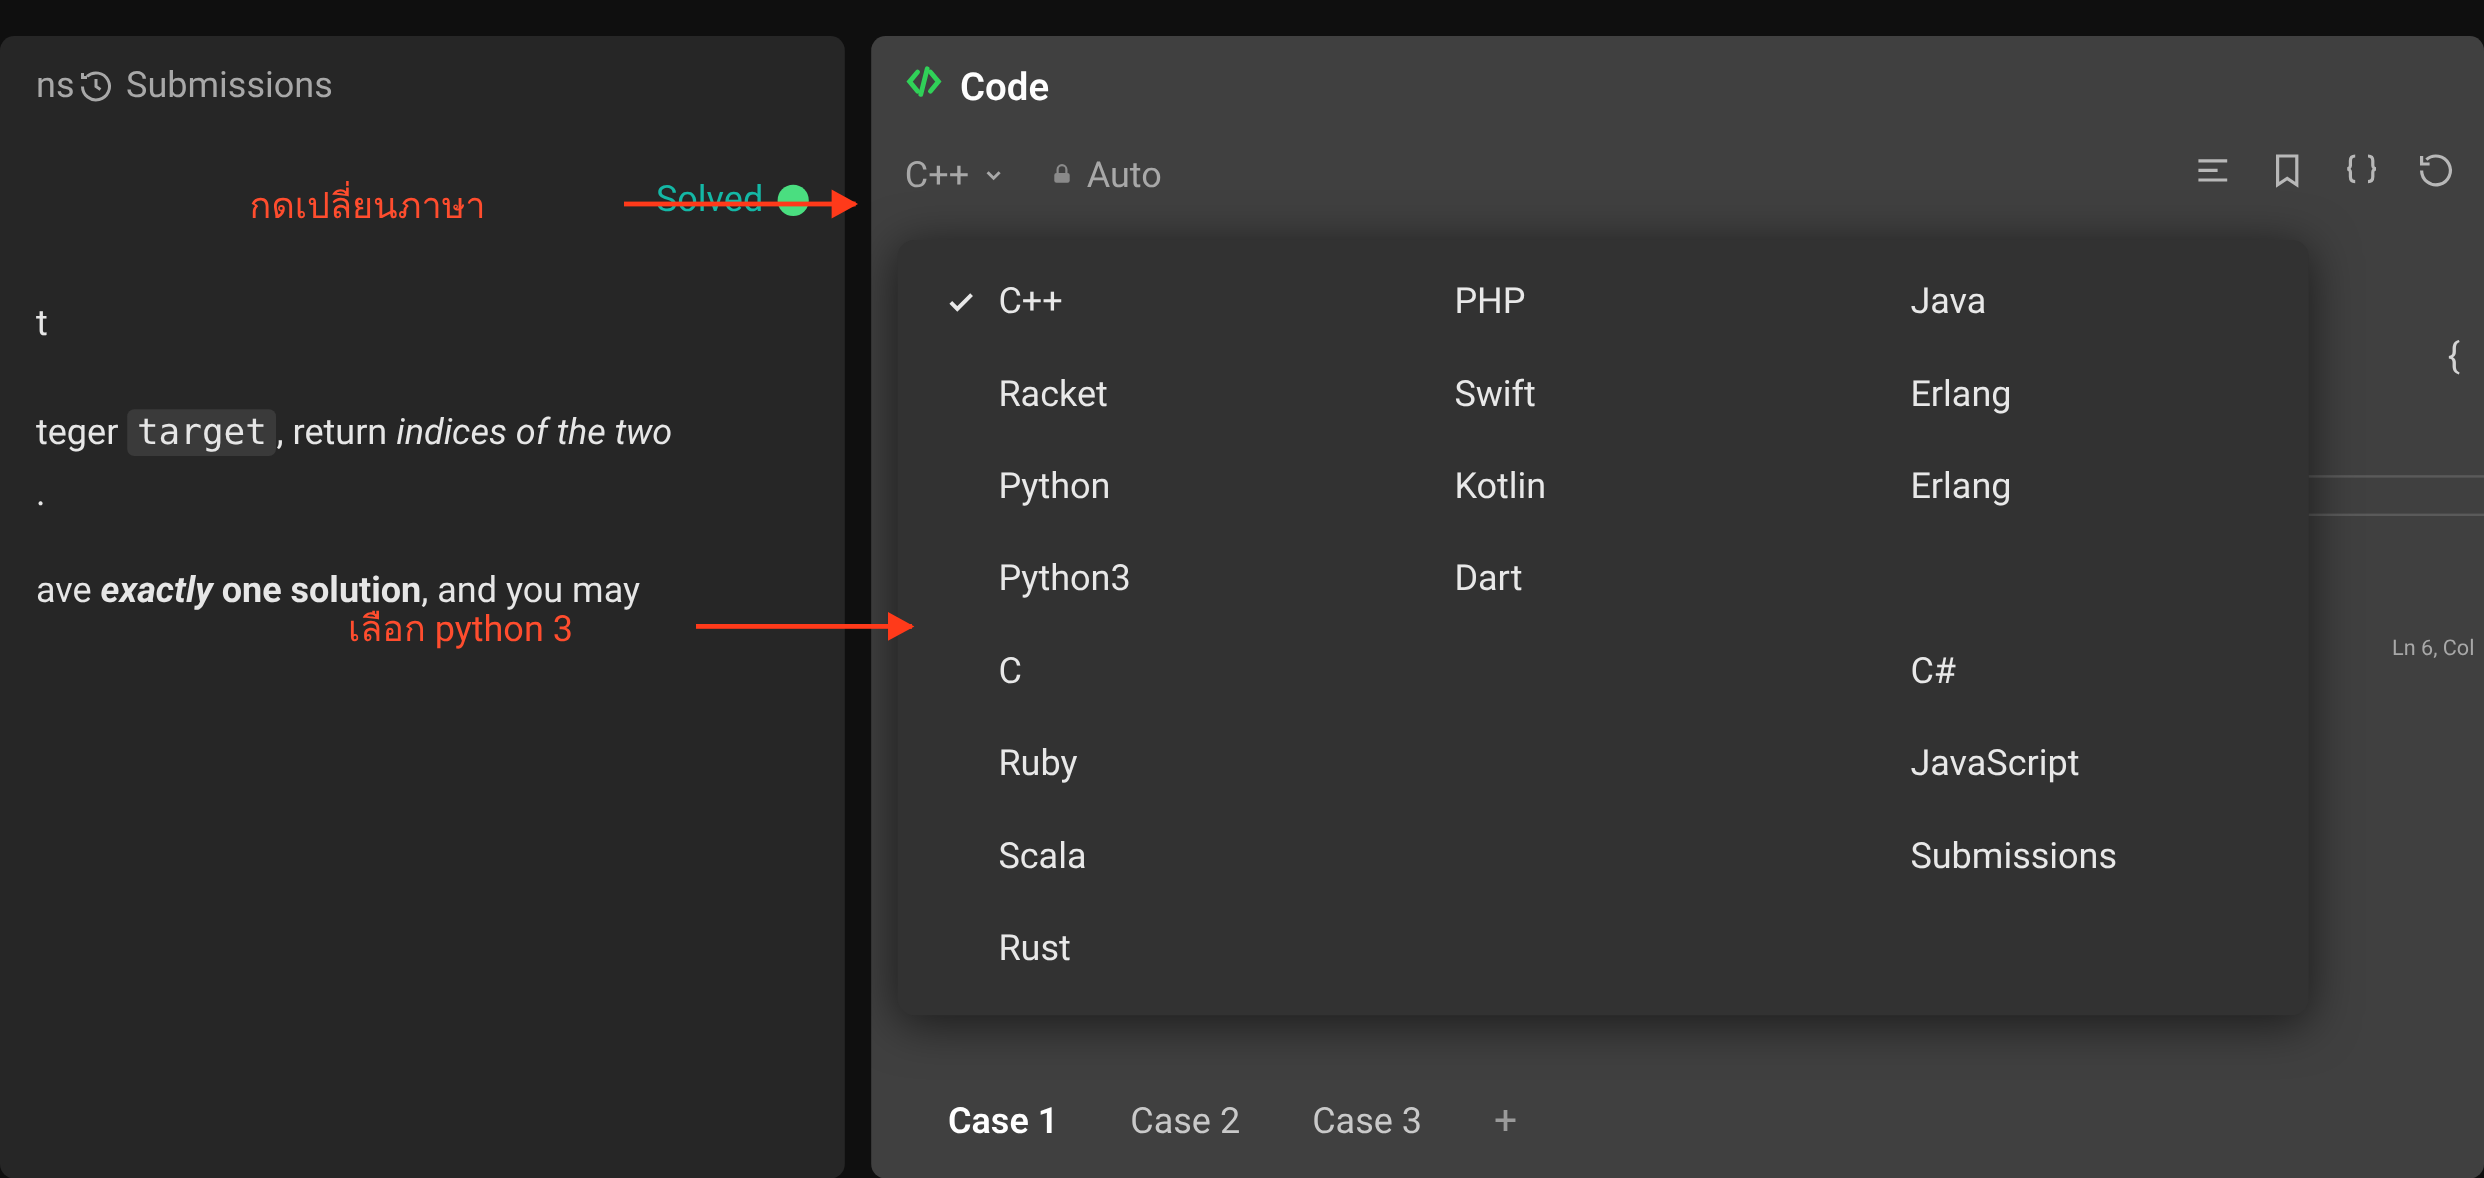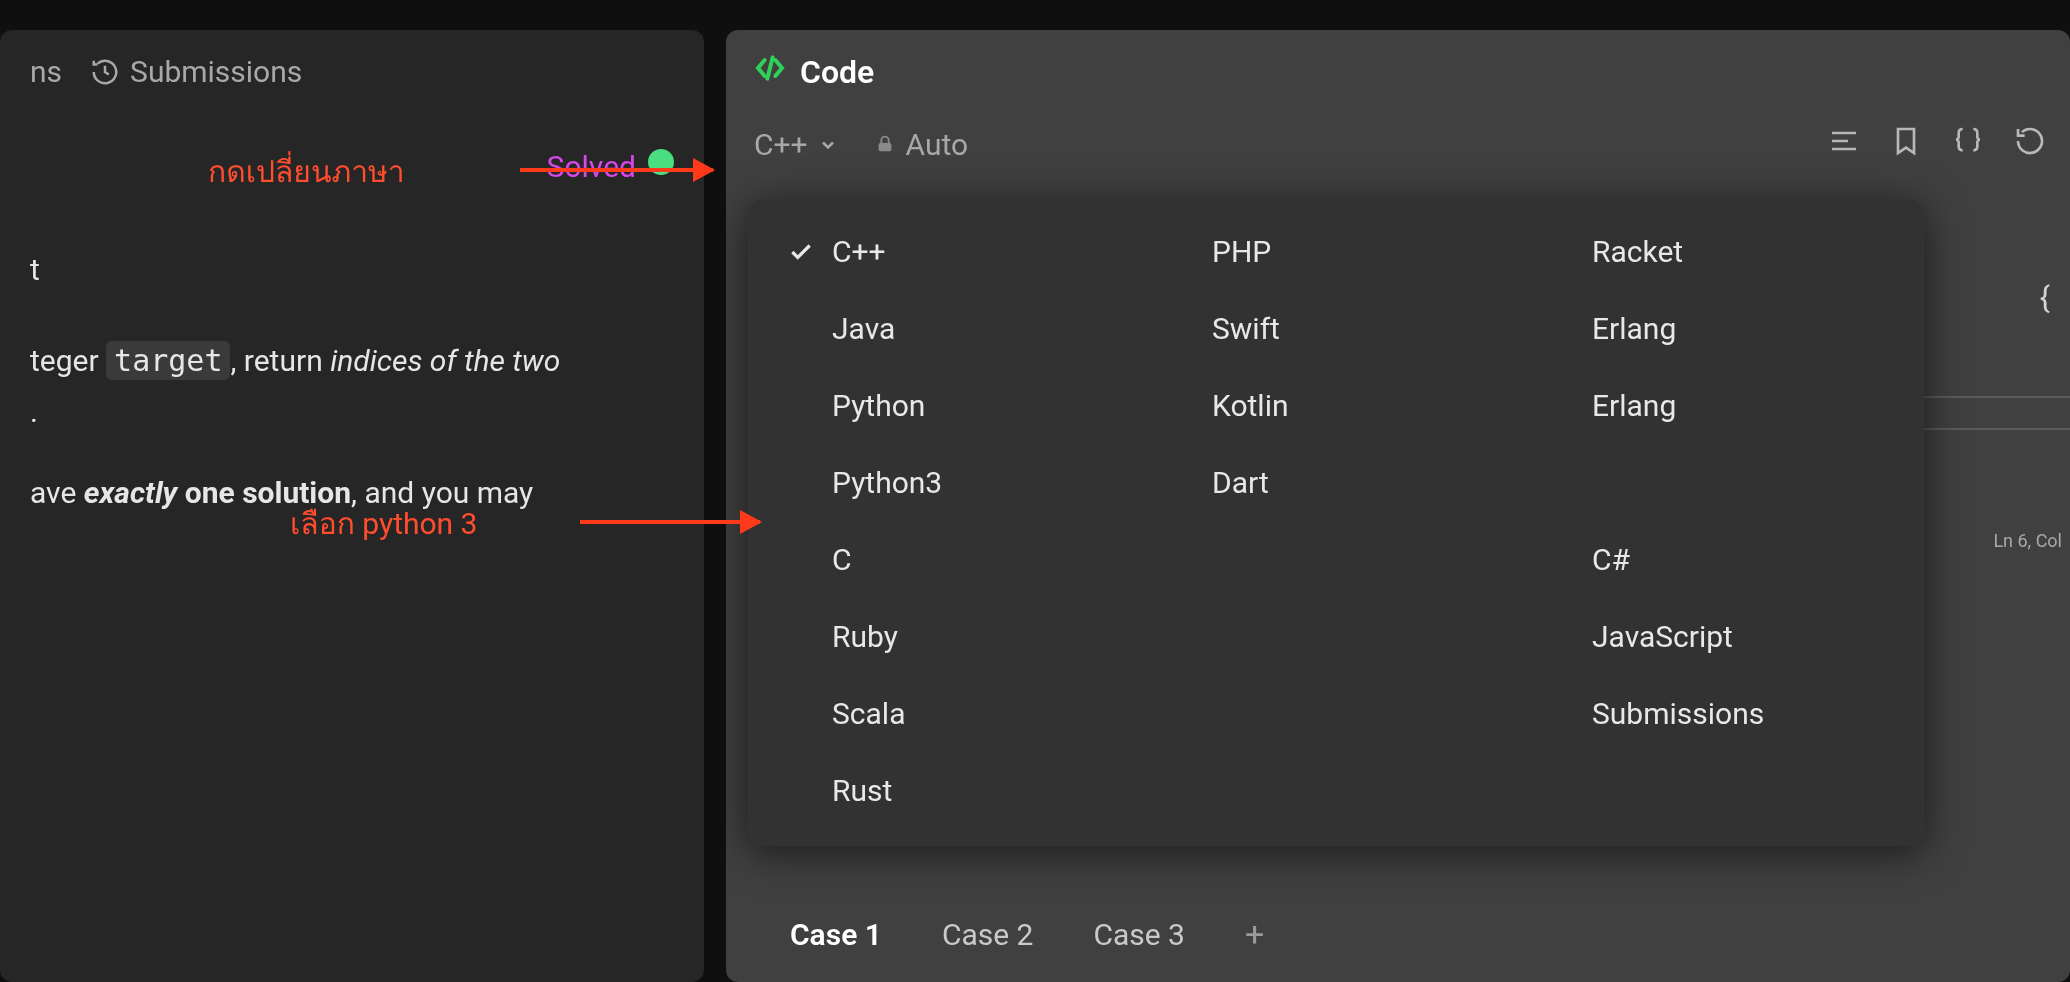--- a/index.html
+++ b/index.html
@@ -27,32 +27,32 @@
     background: #262626;
     border-radius: 12px;
     padding: 24px 30px;
     color: #cfcfcf;
     position: relative;
     overflow: hidden;
   }
   .left-tabs {
     display: flex;
     align-items: flex-end;
-    gap: 28px;
+    gap: 3px;
     font-size: 30px;
     color: #a8a8a8;
     margin-bottom: 60px;
   }
   .left-tabs .tab { display: flex; align-items: center; gap: 10px; }
   .hist-icon {
     width: 30px; height: 30px; display: inline-flex; align-items: center; justify-content: center;
   }
   .solved-row {
-    display: flex; justify-content: flex-end; gap: 12px;
-    font-size: 30px; color: #d946ef; margin-bottom: 60px;
+    display: flex; justify-content: flex-end; align-items: center; gap: 12px;
+    font-size: 30px; color: #14b8a6; margin-bottom: 60px;
   }
   .solved-dot {
     width: 26px; height: 26px; border-radius: 50%; background: #4ade80;
   }
   .desc {
     font-size: 30px; line-height: 1.7; color: #e6e6e6;
     white-space: normal;
   }
   .desc code { font-family: ui-monospace, SFMono-Regular, Menlo, monospace; background: #3a3a3a; padding: 2px 8px; border-radius: 6px; }
   .desc em { font-style: italic; }
@@ -258,25 +258,25 @@
           <svg viewBox="0 0 24 24" width="26" height="26" fill="none" stroke="#e8e8e8" stroke-width="3">
               <polyline points="4 12 9 17 20 6"></polyline>
             </svg>
         </span>
         <span>C++</span>
       </div>
       <div class="dd-item noicon">
           <span>PHP</span>
         </div>
       <div class="dd-item noicon">
+          <span>Java</span>
+        </div>
+
+      <div class="dd-item noicon">
           <span>Racket</span>
-        </div>
-
-      <div class="dd-item noicon">
-          <span>Java</span>
         </div>
       <div class="dd-item noicon">
           <span>Swift</span>
         </div>
       <div class="dd-item noicon">
           <span>Erlang</span>
         </div>
 
       <div class="dd-item noicon">
           <span>Python</span>

